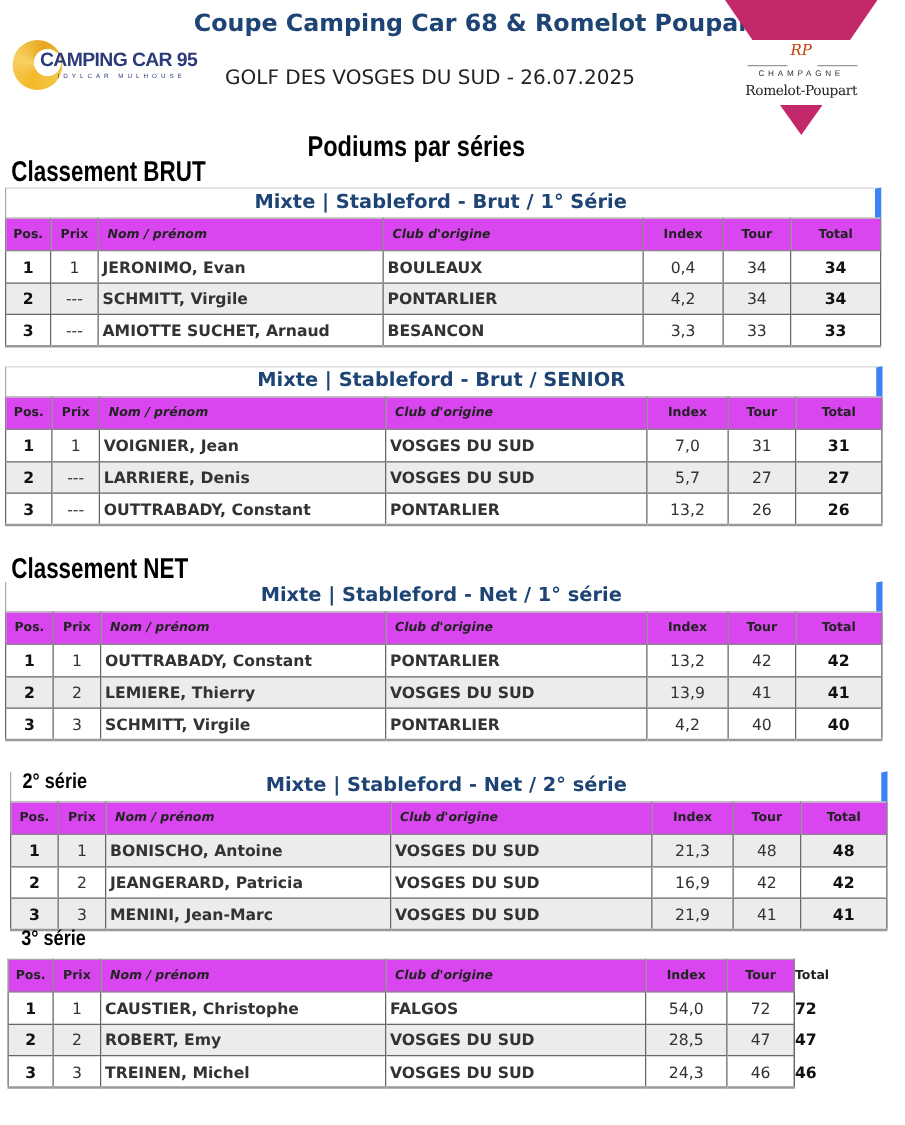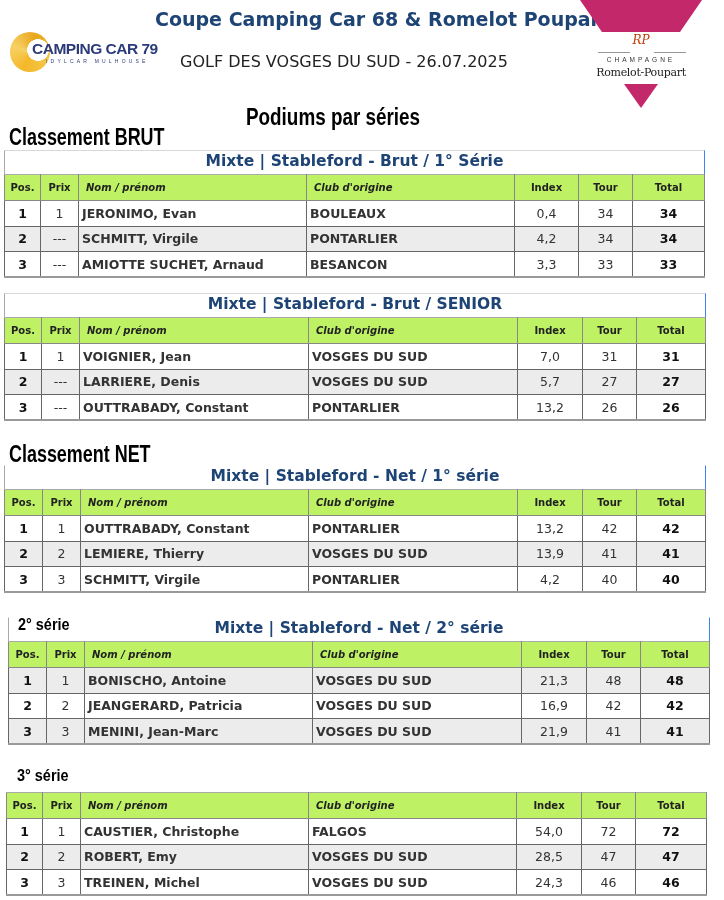--- a/index.html
+++ b/index.html
@@ -30,41 +30,41 @@
   .logo-rp .champ { position: absolute; left: 0; width: 122px; top: 56px; text-align: center; font-family: Liberation Sans, sans-serif; font-size: 6.5px; letter-spacing: 3px; color: #333; }
   .logo-rp .rp-name { position: absolute; left: 0; width: 122px; top: 66px; text-align: center; font-family: "DejaVu Serif", serif; font-size: 11px; color: #222; letter-spacing: -0.3px; }
 
   .heading-condensed { font-family: "Liberation Sans", sans-serif; font-weight: bold; color: #000; white-space: nowrap; transform-origin: left top; }
   .podiums-title { left: 246px; top: 104px; font-size: 23px; transform: scaleX(0.82); }
   .classement { font-size: 23px; transform: scaleX(0.78); }
   .serie-label { font-size: 17px; transform: scaleX(0.85); }
 
   
   .tbl { position: absolute; }
-  .tbl .caption-bar { position: relative; height: 24px; border-right: 1px solid #3b82f6; border-left: 1px solid #aaa; border-top: 1px solid #d8d8d8; }
+  .tbl .caption-bar { position: relative; height: 24px; border-right: 5px solid #3b82f6; border-left: 1px solid #aaa; border-top: 1px solid #d8d8d8; }
   .tbl .caption { position: absolute; left: 0; right: 0; top: 1px; text-align: center; font-weight: bold; font-size: 15.5px; color: #1d4474; white-space: nowrap; }
   .tbl .caption-side { position: absolute; left: 9px; top: -3px; }
   table { border-collapse: collapse; width: 100%; table-layout: fixed; font-size: 12.5px; }
-  th { background: #bef264; font-weight: bold; font-size: 10px; color: #222; height: 26px; border: 1px solid #888; border-top: 1px solid #aaa; text-align: center; }
+  th { background: #d946ef; font-weight: bold; font-size: 10px; color: #222; height: 26px; border: 1px solid #888; border-top: 1px solid #aaa; text-align: center; }
   th.left { text-align: left; padding-left: 7px; font-style: italic; }
   td { height: 25.5px; border-left: 1px solid #666; border-right: 1px solid #666; border-top: 1.5px solid #666; text-align: center; color: #333; }
   td.left { text-align: left; padding-left: 3px; font-weight: bold; }
   td.bold { font-weight: bold; color: #111; }
   tr.odd td { background: #ffffff; }
   tr.even td { background: #ececec; }
   tr.last td { border-bottom: 2px solid #999; }
   .tbl-alt tr.odd td { background: #ececec; }
   .tbl-alt tr.even td { background: #ffffff; }
 </style>
 </head>
 <body>
 
 <div class="abs logo-cc">
   <div class="sun"></div>
-  <div class="cc-text">CAMPING CAR 79</div>
+  <div class="cc-text">CAMPING CAR 95</div>
   <div class="cc-sub">IDYLCAR MULHOUSE</div>
 </div>
 
 <div class="abs main-title">Coupe Camping Car 68 &amp; Romelot Poupart</div>
 <div class="abs subtitle">GOLF DES VOSGES DU SUD - 26.07.2025</div>
 
 <div class="abs logo-rp">
   <div class="tri-top-fill"></div>
   <div class="mono">RP</div>
   <div class="line-l"></div>
@@ -293,21 +293,21 @@
       <td class="left">MENINI, Jean-Marc</td>
       <td class="left">VOSGES DU SUD</td>
       <td>21,9</td>
       <td>41</td>
       <td class="bold">41</td>
     </tr>
   </tbody>
     </table>
 </div>
 
-<div class="tbl" style="left:6px; top:768px; width:701px;">
+<div class="tbl" style="left:6px; top:743px; width:630px;">
   <div class="caption-bar" style="border-top-color:transparent; border-left-color:transparent; border-right-color:transparent;">
     <div class="caption-side heading-condensed serie-label" style="left:10px;">3° série</div>
   </div>
   <table>
     <colgroup>
         <col style="width:36px">
         <col style="width:38px">
         <col style="width:228px">
         <col style="width:208px">
         <col style="width:65px">

